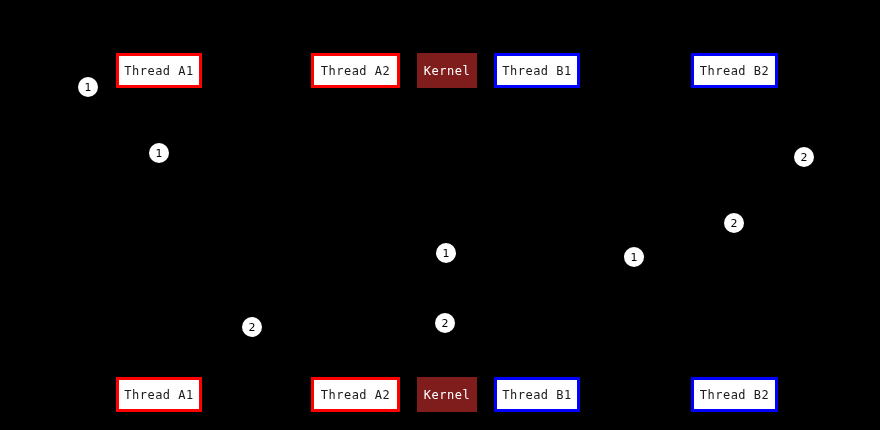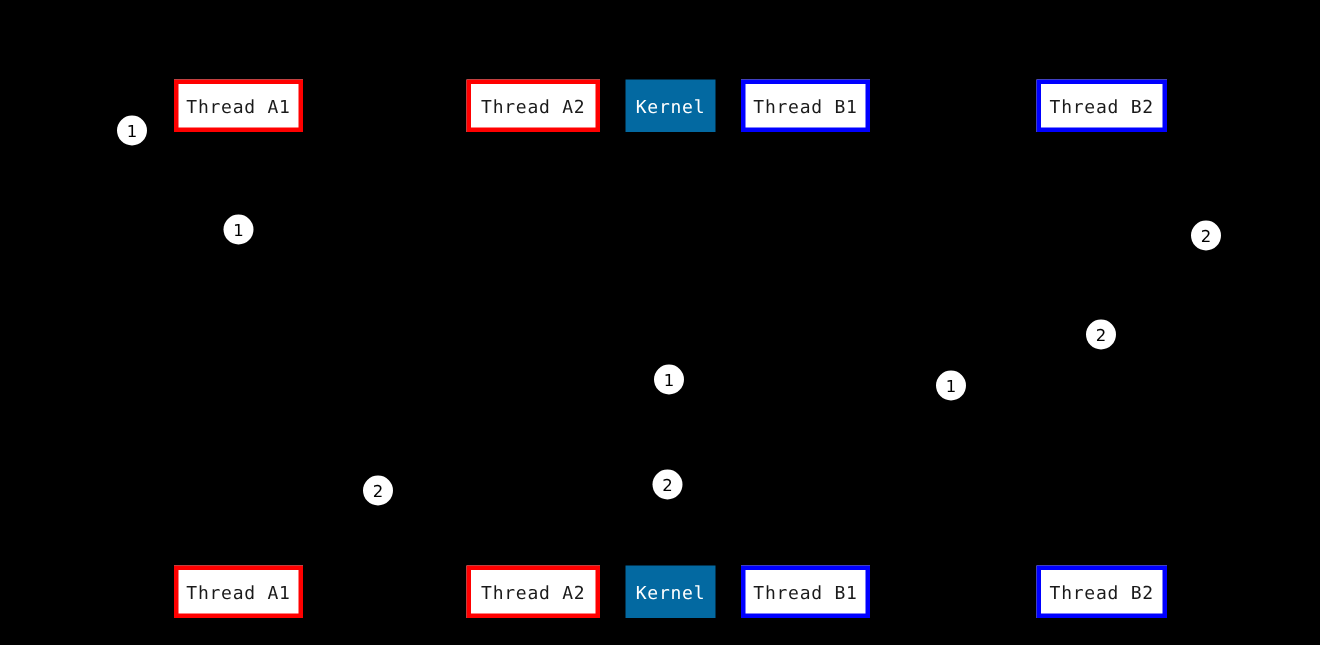--- a/index.html
+++ b/index.html
@@ -33,21 +33,21 @@
     white-space: nowrap;
     line-height: 1;
   }
   .participant.thread {
     background: #FFFFFF;
     color: #1A1A1A;
     border-width: 3px;
     border-style: solid;
   }
   .participant.kernel {
-    background: #0369a1;
+    background: #7f1d1d;
     color: #FFFFFF;
     border: 0 solid #0000FF;
   }
 
   
   .lifeline {
     position: absolute;
     width: 1px;
     background: #000000;
   }

